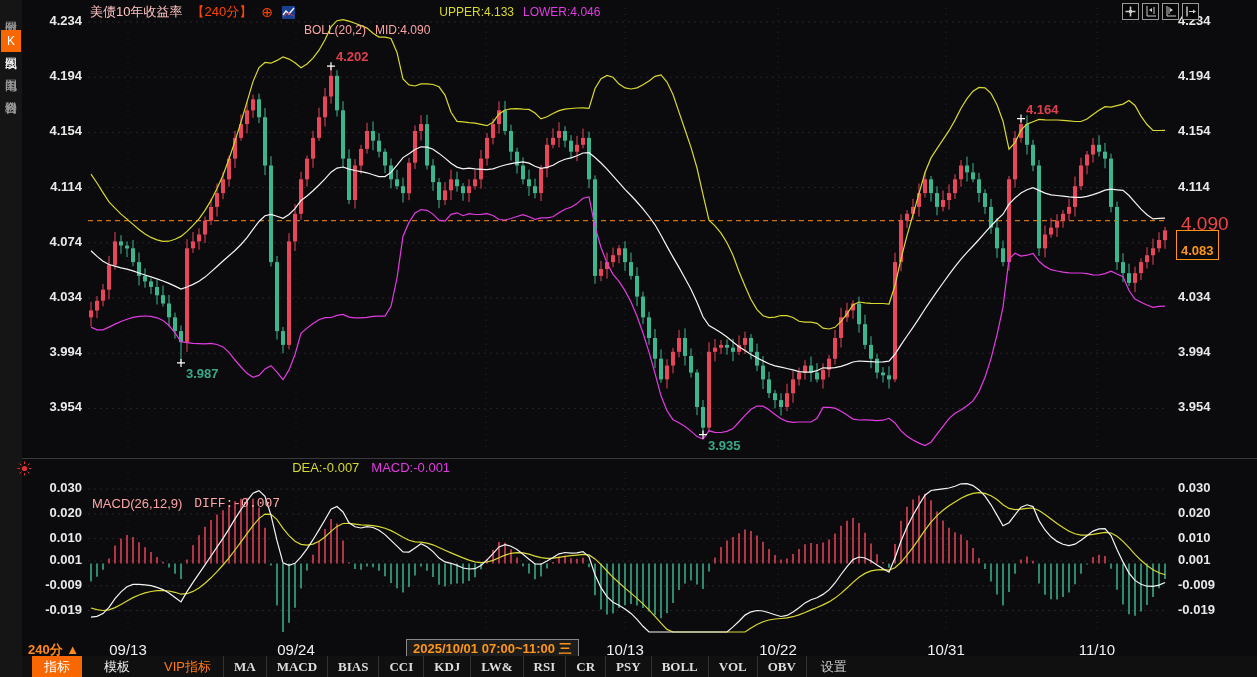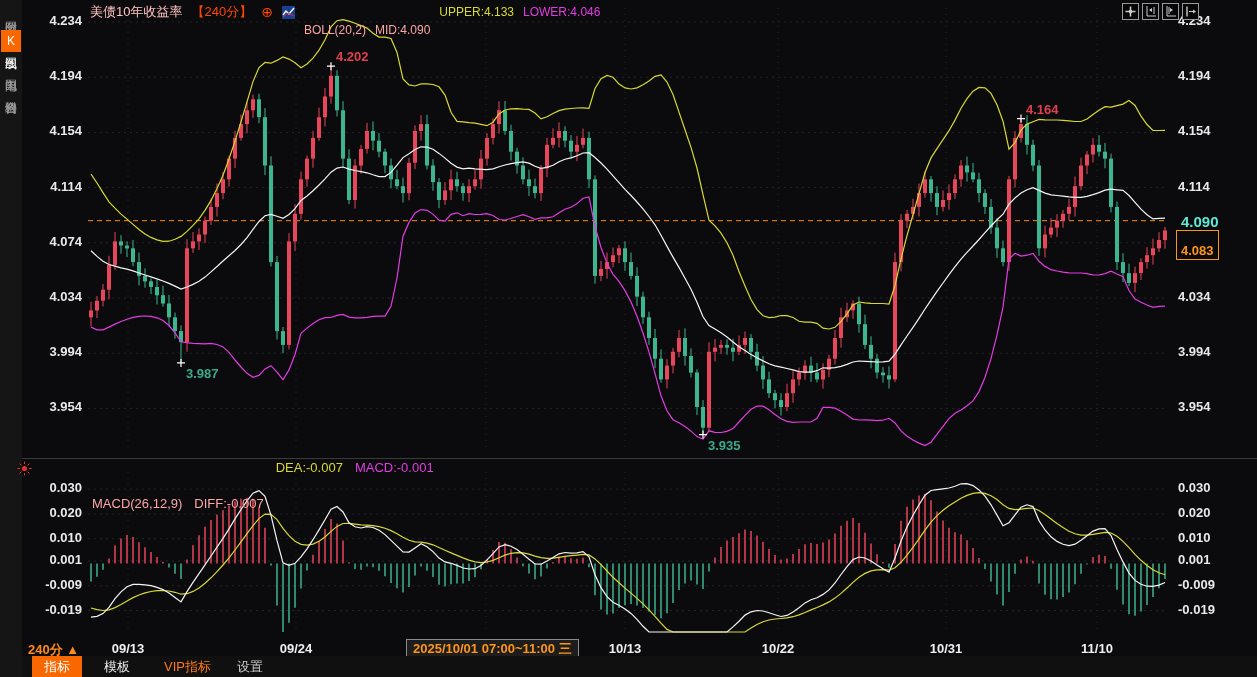--- a/index.html
+++ b/index.html
@@ -22,34 +22,34 @@
   .t-magenta{color:#e23ce2;font-size:12px;}
   
   #tr-icons{position:absolute;left:1122px;top:3px;display:flex;gap:3px;z-index:6;}
   .icon-btn{width:15px;height:15px;border:1px solid #9a9a9a;background:#060606;display:flex;
             align-items:center;justify-content:center;cursor:pointer;}
   
   .ylab{position:absolute;left:24px;width:58px;text-align:right;font-size:13px;font-weight:700;
         color:#e9e9e9;z-index:4;}
   .ylab.right{left:1178px;text-align:left;}
   
-  #tag-line{position:absolute;left:1178px;top:213px;color:#5eead4;font-size:15px;font-weight:700;
+  #tag-line{position:absolute;left:1178px;top:213px;color:#ef4444;font-size:19px;font-weight:400;
             background:#0b0b0d;padding:0 3px;z-index:5;}
   #tag-last{position:absolute;left:1176px;top:230px;color:#ff9518;font-size:13px;font-weight:700;
             border:1px solid #ff9518;background:#0b0b0d;padding:12px 4px 1px 4px;z-index:5;}
   
   #main-chart{position:absolute;left:88px;top:0;width:1080px;height:458px;z-index:1;}
   #divider{position:absolute;left:22px;top:458px;width:1235px;height:1px;background:#3a3a3e;}
   #macd-hdr{position:absolute;left:92px;top:460px;display:flex;gap:12px;font-size:13px;z-index:6;white-space:nowrap;}
   #macd-chart{position:absolute;left:88px;top:470px;width:1080px;height:164px;z-index:1;}
   #flash{position:absolute;left:17px;top:461px;z-index:6;}
   
   #period{position:absolute;left:28px;top:641px;color:#ff8a1e;font-size:13px;font-weight:700;z-index:6;cursor:pointer;}
   .tick{position:absolute;top:641px;width:68px;text-align:center;color:#f0f0f0;
-        font-size:13px;font-weight:700;z-index:4;}
+        font-size:15px;font-weight:400;z-index:4;}
   #hl-date{position:absolute;left:406px;top:639px;color:#ff9518;background:#1d1d1d;
            border:1px solid #8a8a8a;font-size:13px;font-weight:700;padding:0 6px 1px 6px;z-index:5;white-space:nowrap;}
   
   #btoolbar{position:absolute;left:22px;top:656px;width:1235px;height:21px;background:#101010;
             display:flex;align-items:stretch;z-index:6;}
   .bt{display:flex;align-items:center;padding:0 12px;font-size:13px;color:#eeeeee;cursor:pointer;margin-left:10px;}
   .bt.active{background:#f96800;color:#ffffff;}
   .bt.vip{color:#ff7a18;}
   .ind{display:flex;align-items:center;padding:0 10px;font-family:"Liberation Serif",serif;
        font-weight:700;font-size:13px;color:#dddddd;border-left:1px solid #333333;cursor:pointer;}
@@ -522,21 +522,21 @@
           <line x1="12" y1="7.5" x2="14.5" y2="7.5"></line>
         <line x1="2.5" y1="2.5" x2="4.3" y2="4.3"></line>
           <line x1="10.7" y1="10.7" x2="12.5" y2="12.5"></line>
         <line x1="12.5" y1="2.5" x2="10.7" y2="4.3"></line>
           <line x1="4.3" y1="10.7" x2="2.5" y2="12.5"></line>
       </g>
     </svg>
   </span>
   <div id="macd-hdr">
     <span class="t-white" style="font-size:13px;">MACD(26,12,9)</span>
-    <span class="t-white" style="font-size:13px;">DIFF:-0.007</span>
+    <span class="t-white" style="font-size:13px;font-family:Liberation Mono, monospace;">DIFF:-0.007</span>
     <span class="t-yellow" style="font-size:13px;">DEA:-0.007</span>
     <span class="t-magenta" style="font-size:13px;">MACD:-0.001</span>
   </div>
 
   <div id="macd-chart"><svg width="1080" height="164">
         <line x1="0" y1="19.1" x2="1080" y2="19.1" stroke="#27272b" stroke-dasharray="2 4"></line>
         <line x1="0" y1="43.9" x2="1080" y2="43.9" stroke="#27272b" stroke-dasharray="2 4"></line>
         <line x1="0" y1="68.7" x2="1080" y2="68.7" stroke="#27272b" stroke-dasharray="2 4"></line>
         <line x1="0" y1="91.0" x2="1080" y2="91.0" stroke="#27272b" stroke-dasharray="2 4"></line>
         <line x1="0" y1="115.8" x2="1080" y2="115.8" stroke="#27272b" stroke-dasharray="2 4"></line>
@@ -732,20 +732,34 @@
         <polyline points="3,147.1 9,146.4 15,143.6 21,137.4 27,128.6 33,121.9 39,116.8 45,114.4 51,114.3 57,114.8 63,115.7 69,117.4 75,119.6 81,123.0 87,127.4 93,131.9 99,121.6 105,112.3 111,103.7 117,94.9 123,86.0 129,77.2 135,68.4 141,58.9 147,48.9 153,39.5 159,30.9 165,23.2 171,20.6 177,26.3 183,45.3 189,70.7 195,92.8 201,95.4 207,93.3 213,86.8 219,78.8 225,69.7 231,59.9 237,49.7 243,39.2 249,36.5 255,42.0 261,52.8 267,56.8 273,58.0 279,56.7 285,57.5 291,60.2 297,64.6 303,70.4 309,76.1 315,81.9 321,82.1 327,77.9 333,73.8 339,76.7 345,81.6 351,88.1 357,91.9 363,93.3 369,95.4 375,98.0 381,99.0 387,98.7 393,95.5 399,89.9 405,83.7 411,76.9 417,74.7 423,76.2 429,79.6 435,84.3 441,89.2 447,94.0 453,94.2 459,91.0 465,87.5 471,83.8 477,82.5 483,83.1 489,82.8 495,81.6 501,86.8 507,104.7 513,117.7 519,126.6 525,132.2 531,135.2 537,139.0 543,143.4 549,149.3 555,156.3 561,162.0 567,162.0 573,162.0 579,162.0 585,162.0 591,162.0 597,162.0 603,162.0 609,162.0 615,162.0 621,162.0 627,162.0 633,162.0 639,161.9 645,156.9 651,151.2 657,145.1 663,141.8 669,140.5 675,141.0 681,142.8 687,144.7 693,146.5 699,145.4 705,142.0 711,137.7 717,132.9 723,129.7 729,127.7 735,124.4 741,119.9 747,113.0 753,104.5 759,96.7 765,89.6 771,87.0 777,88.0 783,90.9 789,95.1 795,98.8 801,102.2 807,88.0 813,71.0 819,56.9 825,45.3 831,34.8 837,25.2 843,20.5 849,19.6 855,18.8 861,18.0 867,16.2 873,13.8 879,13.7 885,15.6 891,19.9 897,26.2 903,34.8 909,45.1 915,55.8 921,52.7 927,44.8 933,37.2 939,34.8 945,36.6 951,50.6 957,60.0 963,66.8 969,71.4 975,74.3 981,75.7 987,74.2 993,70.2 999,65.7 1005,61.1 1011,58.9 1017,58.6 1023,65.6 1029,79.4 1035,91.9 1041,103.1 1047,110.4 1053,114.3 1059,116.2 1065,116.4 1071,115.1 1077,112.5 " fill="none" stroke="#f5f5f5" stroke-width="1.2"></polyline>
       </svg></div>
 
   <span id="period">240分 ▲</span>
   <span id="hl-date">2025/10/01 07:00~11:00 三</span>
 
   <div id="btoolbar">
     <div class="bt active">指标</div>
     <div class="bt">模板</div>
     <div class="bt vip">VIP指标</div>
+    <span id="ind-group" style="display:flex;">
+        <div class="ind">MA</div>
+        <div class="ind">MACD</div>
+        <div class="ind">BIAS</div>
+        <div class="ind">CCI</div>
+        <div class="ind">KDJ</div>
+        <div class="ind">LW&amp;</div>
+        <div class="ind">RSI</div>
+        <div class="ind">CR</div>
+        <div class="ind">PSY</div>
+        <div class="ind">BOLL</div>
+        <div class="ind">VOL</div>
+        <div class="ind">OBV</div>
+      </span>
     <div class="bt settings">设置</div>
   </div>
 
 <span class="ylab" style="top: 13px;">4.234</span>
     <span class="ylab right" style="top: 13px;">4.234</span>
     <span class="ylab" style="top: 68.2px;">4.194</span>
     <span class="ylab right" style="top: 68.2px;">4.194</span>
     <span class="ylab" style="top: 123.4px;">4.154</span>
     <span class="ylab right" style="top: 123.4px;">4.154</span>
     <span class="ylab" style="top: 178.6px;">4.114</span>

